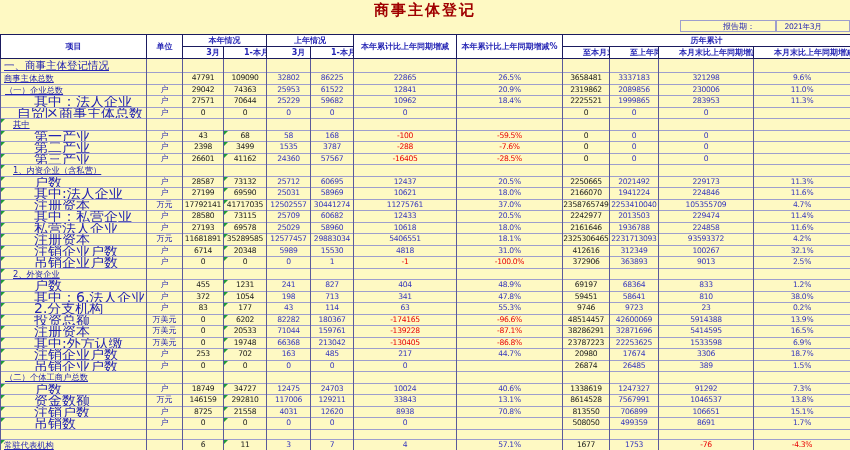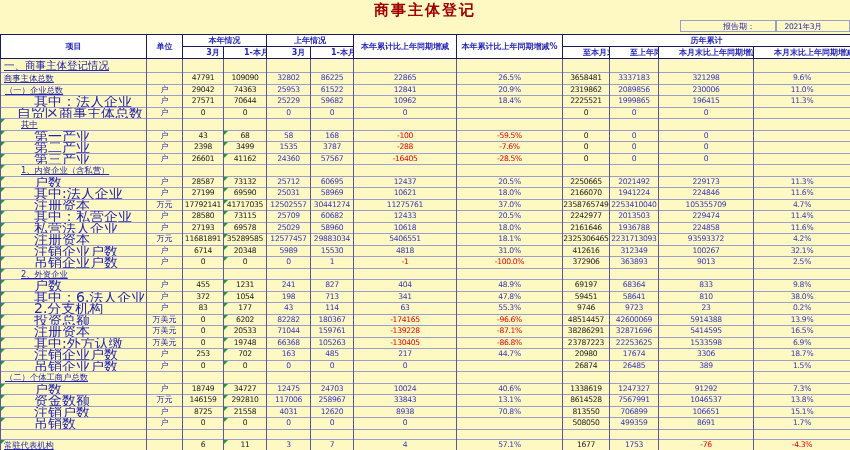--- a/index.html
+++ b/index.html
@@ -10,21 +10,21 @@
   .pcell.lab{width:96px;}
   .pcell.val{width:74px;}
   table{table-layout:fixed;width:850px;border-collapse:collapse;}
   .grid{border:1.5px solid #1a1a5e;}
   th{border:1px solid #1a1a5e;font-size:8px;font-weight:bold;color:var(--c-head,#2626b5);padding:0;height:11px;line-height:10px;overflow:hidden;white-space:nowrap;text-align:center;background:#fff;}
   td{border-left:1px solid #5a5a9a;border-top:1px solid #9e9ecd;padding:0;height:10.65px;line-height:10.5px;overflow:hidden;white-space:nowrap;position:relative;box-sizing:border-box;}
   thead tr:last-child th{border-bottom:1.5px solid #1a1a5e;padding-left:20px;}
   .lbl{font-size:14px;color:var(--c-label,#2424b2);text-align:left;}
   .lbl .u{text-decoration:underline;}
   .b{font-weight:normal;font-size:8.3px;}
-  .i0{padding-left:3px;}.i1{padding-left:4px;}.i2{padding-left:20px;}.i3{padding-left:16px;}.i4{padding-left:33px;}
+  .i0{padding-left:3px;}.i1{padding-left:4px;}.i2{padding-left:12px;}.i3{padding-left:16px;}.i4{padding-left:33px;}
   .unit{font-size:8px;color:var(--c-label,#2424b2);text-align:center;}
   .val{font-size:7.6px;letter-spacing:-0.3px;text-align:center;}
   .dark{color:#1a1a1a;}
   .blu{color:var(--c-blue,#3434bd);}
   .neg{color:var(--c-neg,#e80000);}
   tr.big td{height:13.5px;line-height:13px;}
   tr.big .lbl{font-size:10.5px;}
   .flagged::before{content:"";position:absolute;left:0;top:0;border-top:4px solid var(--c-flag,#1f9a3a);border-right:4px solid transparent;}
 </style>
 </head>
@@ -121,21 +121,21 @@
           <td class="lbl i4"><span class="u">其中：法人企业</span></td>
           <td class="unit">户</td>
           <td class="val dark">27571</td>
           <td class="val dark">70644</td>
           <td class="val blu">25229</td>
           <td class="val blu">59682</td>
           <td class="val blu">10962</td>
           <td class="val blu">18.4%</td>
           <td class="val dark">2225521</td>
           <td class="val blu">1999865</td>
-          <td class="val blu">196415</td>
+          <td class="val blu">283953</td>
           <td class="val blu">11.3%</td>
         </tr>
         <tr>
           <td class="lbl i3"><span class="u">自贸区商事主体总数</span></td>
           <td class="unit">户</td>
           <td class="val dark">0</td>
           <td class="val dark">0</td>
           <td class="val blu">0</td>
           <td class="val blu">0</td>
           <td class="val blu">0</td>
@@ -346,21 +346,21 @@
           <td class="unit">户</td>
           <td class="val dark">455</td>
           <td class="val dark flagged">1231</td>
           <td class="val blu">241</td>
           <td class="val blu">827</td>
           <td class="val blu">404</td>
           <td class="val blu">48.9%</td>
           <td class="val dark">69197</td>
           <td class="val blu">68364</td>
           <td class="val blu">833</td>
-          <td class="val blu">9.8%</td>
+          <td class="val blu">1.2%</td>
         </tr>
         <tr>
           <td class="lbl i4 flagged"><span class="u">其中：6.法人企业</span></td>
           <td class="unit">户</td>
           <td class="val dark">372</td>
           <td class="val dark flagged">1054</td>
           <td class="val blu">198</td>
           <td class="val blu">713</td>
           <td class="val blu">341</td>
           <td class="val blu">47.8%</td>
@@ -410,21 +410,21 @@
           <td class="val blu">32871696</td>
           <td class="val blu">5414595</td>
           <td class="val blu">16.5%</td>
         </tr>
         <tr>
           <td class="lbl i4 flagged"><span class="u">其中:外方认缴</span></td>
           <td class="unit">万美元</td>
           <td class="val dark">0</td>
           <td class="val dark flagged">19748</td>
           <td class="val blu">66368</td>
-          <td class="val blu">105263</td>
+          <td class="val blu">213042</td>
           <td class="val neg">-130405</td>
           <td class="val neg">-86.8%</td>
           <td class="val dark">23787223</td>
           <td class="val blu">22253625</td>
           <td class="val blu">1533598</td>
           <td class="val blu">6.9%</td>
         </tr>
         <tr>
           <td class="lbl i4 flagged"><span class="u">注销企业户数</span></td>
           <td class="unit">户</td>
@@ -480,21 +480,21 @@
           <td class="val blu">1247327</td>
           <td class="val blu">91292</td>
           <td class="val blu">7.3%</td>
         </tr>
         <tr>
           <td class="lbl i4 flagged"><span class="u">资金数额</span></td>
           <td class="unit">万元</td>
           <td class="val dark">146159</td>
           <td class="val dark flagged">292810</td>
           <td class="val blu">117006</td>
-          <td class="val blu">258967</td>
+          <td class="val blu">129211</td>
           <td class="val blu">33843</td>
           <td class="val blu">13.1%</td>
           <td class="val dark">8614528</td>
           <td class="val blu">7567991</td>
           <td class="val blu">1046537</td>
           <td class="val blu">13.8%</td>
         </tr>
         <tr>
           <td class="lbl i4 flagged"><span class="u">注销户数</span></td>
           <td class="unit">户</td>

